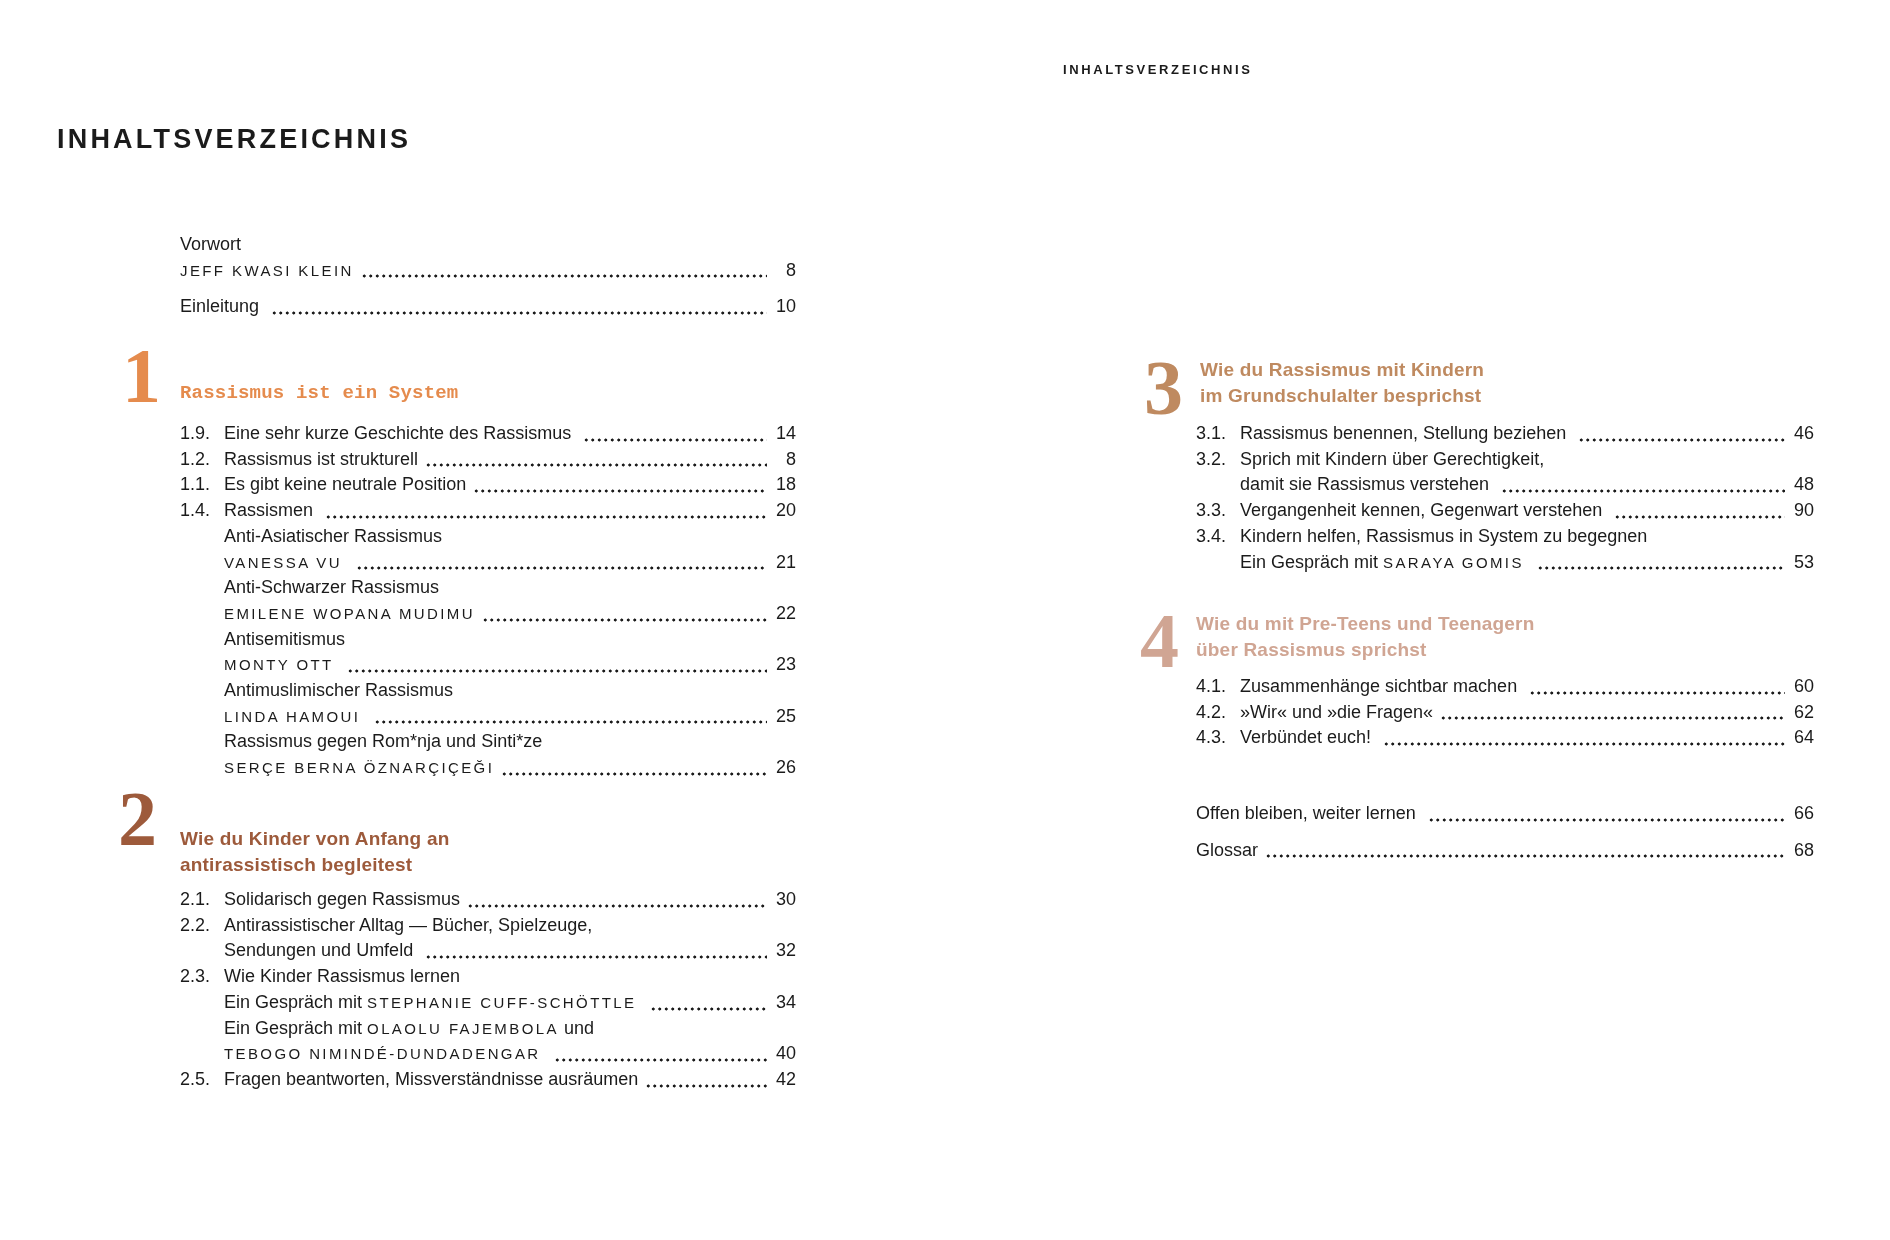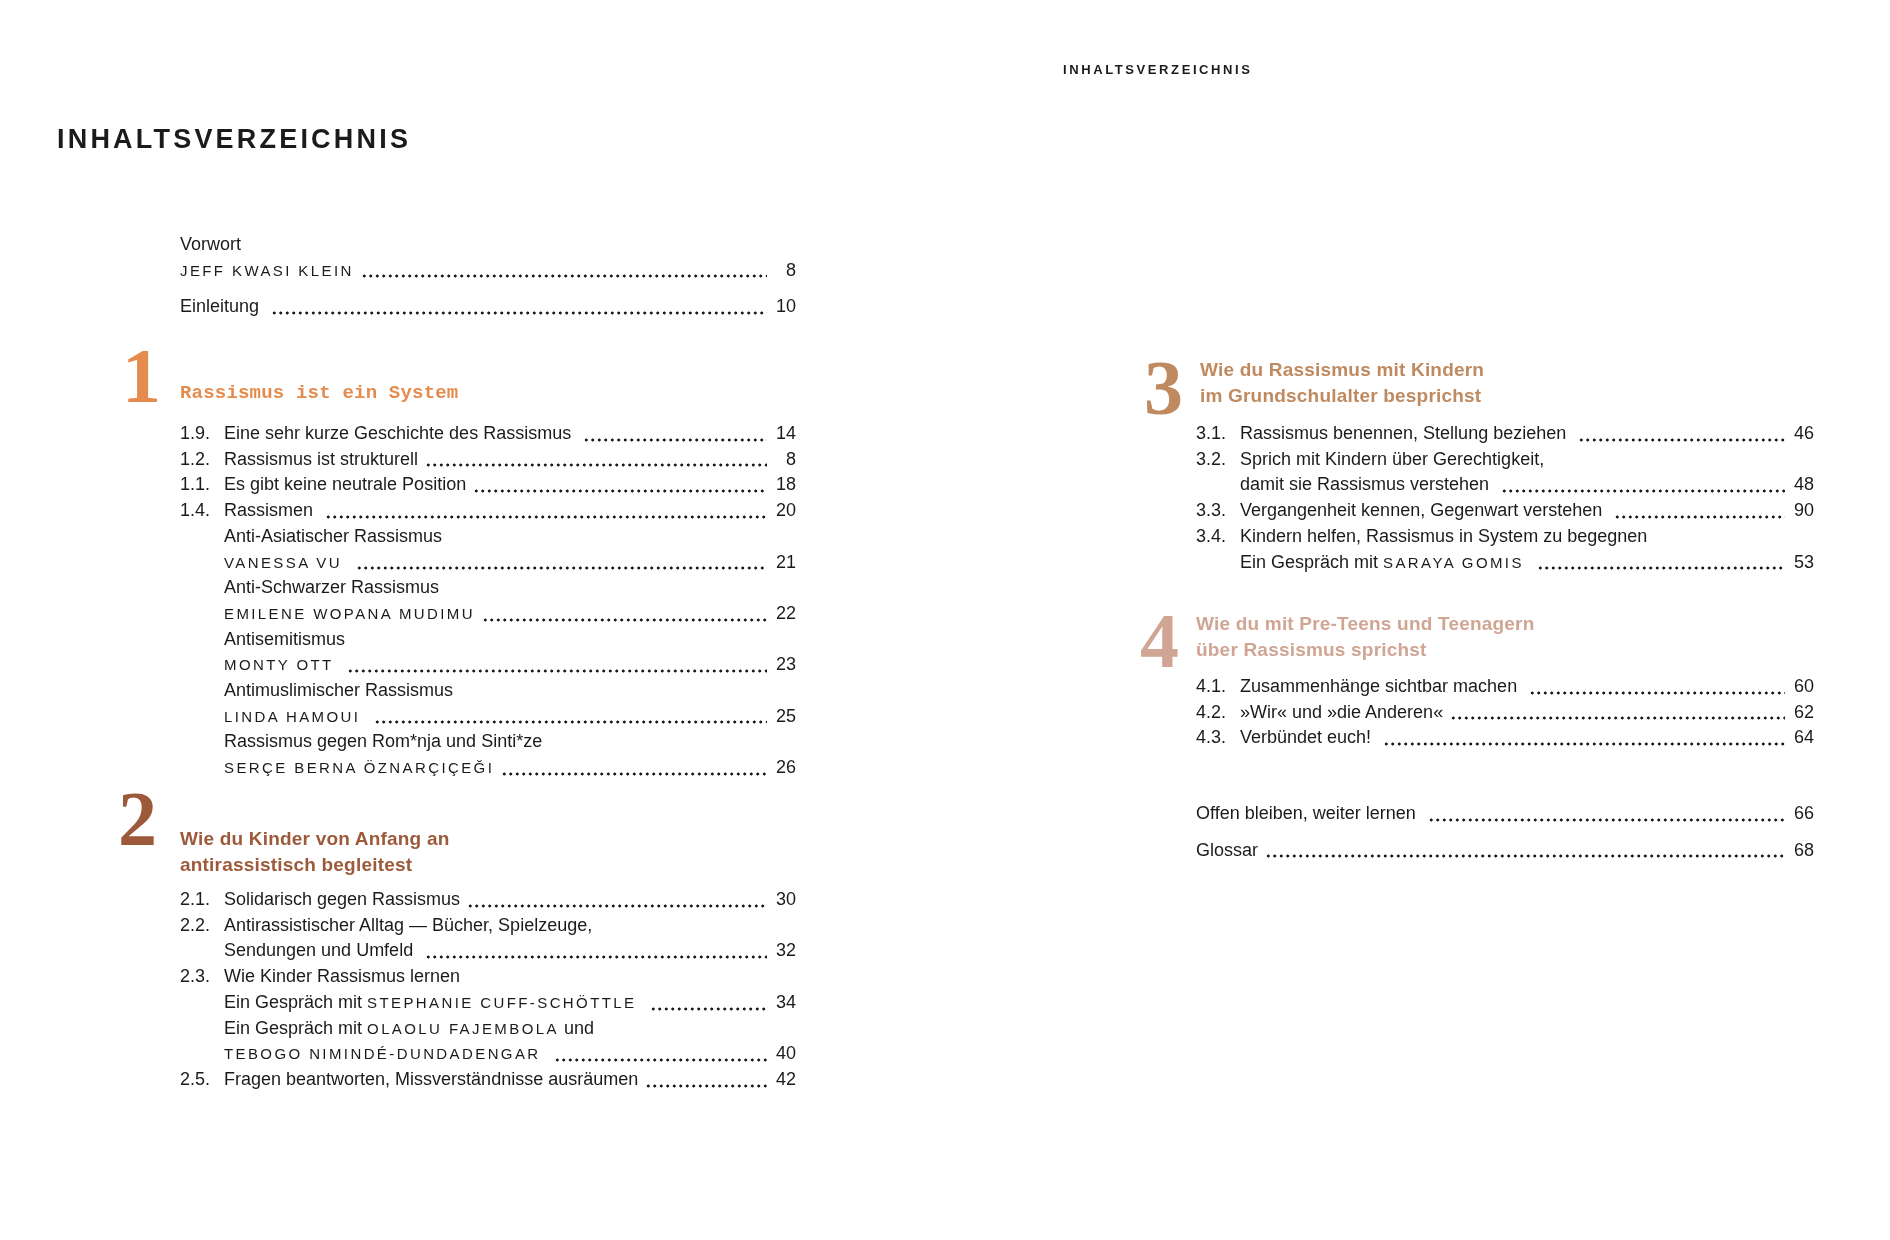--- a/index.html
+++ b/index.html
@@ -255,21 +255,21 @@
   </div>
 <div class="rows sec4-entries">
     <div class="row">
       <span class="num">4.1.</span>
       <span class="txt">Zusammenhänge sichtbar machen </span>
       <span class="dots"></span>
       <span class="pg">60</span>
     </div>
     <div class="row">
       <span class="num">4.2.</span>
-      <span class="txt">»Wir« und »die Anderen«</span>
+      <span class="txt">»Wir« und »die Fragen«</span>
       <span class="dots"></span>
       <span class="pg">62</span>
     </div>
     <div class="row">
       <span class="num">4.3.</span>
       <span class="txt">Verbündet euch! </span>
       <span class="dots"></span>
       <span class="pg">64</span>
     </div>
   </div>

